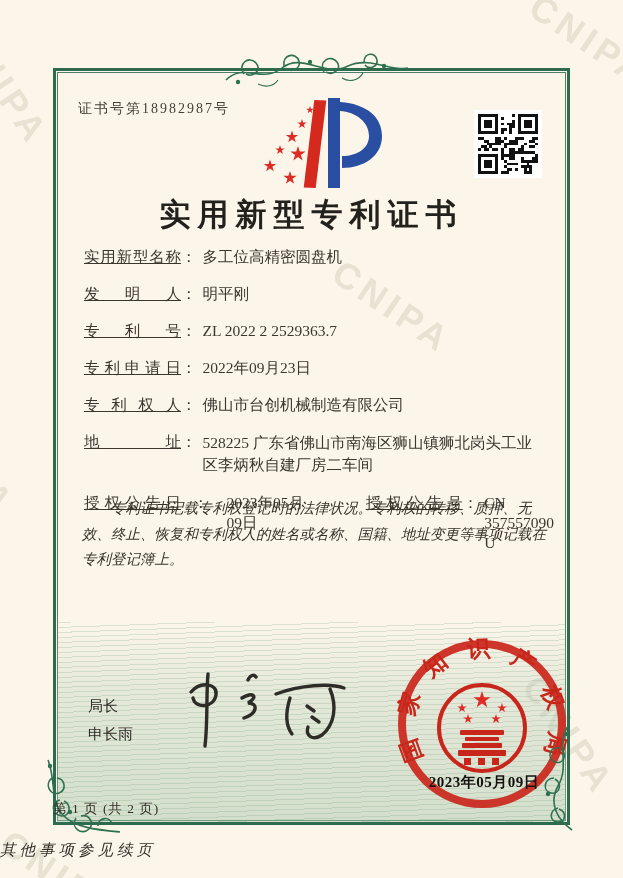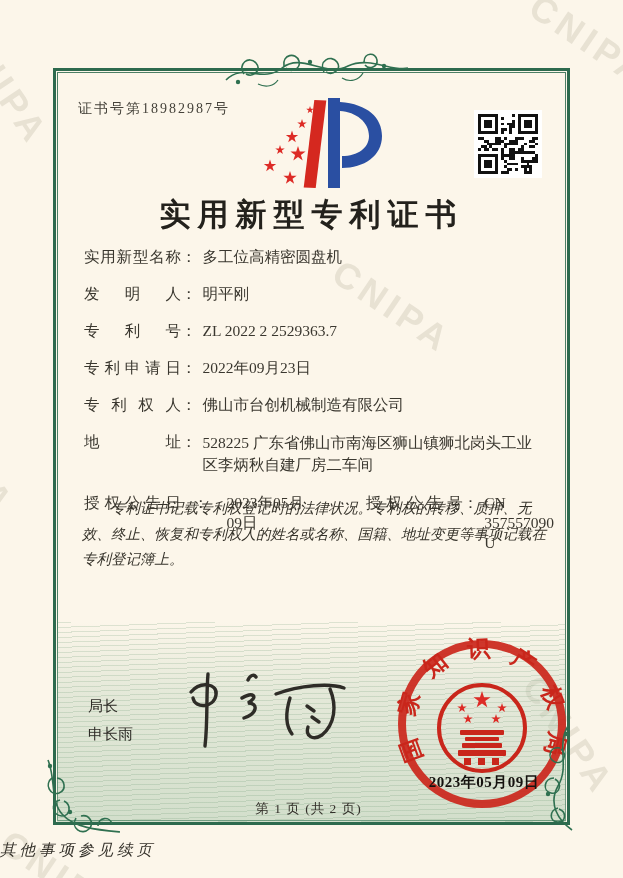--- a/index.html
+++ b/index.html
@@ -31,21 +31,21 @@
   .logo{position:absolute;left:250px;top:96px;width:142px;height:96px;}
   
   .qr{position:absolute;left:474px;top:110px;width:68px;height:68px;background:#fff;padding:4px;box-sizing:border-box;}
   
   .title{position:absolute;left:0;top:194px;width:623px;text-align:center;
          font-size:31px;font-weight:bold;letter-spacing:7px;color:#23211c;}
   
   .fields{position:absolute;left:84px;top:247px;width:470px;display:flex;flex-direction:column;gap:17px;
           font-size:15.5px;line-height:20px;color:#3a372f;}
   .frow{display:flex;align-items:flex-start;}
-  .flabel{display:inline-block;width:97px;text-align:justify;text-align-last:justify;flex:none;}
+  .flabel{display:inline-block;width:97px;text-align:justify;text-align-last:justify;flex:none;text-decoration:underline;}
   .fcolon{flex:none;margin-right:6px;}
   .fvalue{display:inline-block;}
   .addr .fvalue{max-width:332px;line-height:22px;}
   .pairrow{display:flex;gap:12px;}
   .pair2{margin-left:42px;display:flex;}
   
   .paras{position:absolute;left:82px;top:496px;width:464px;font-size:14.5px;line-height:25.5px;
          font-style:italic;color:#35322a;}
   .paras p{margin:0 0 7px 0;text-indent:2em;}
   
@@ -58,21 +58,21 @@
              background:rgba(255,245,243,.06);}
   .seal svg{position:absolute;inset:0;overflow:visible;}
   .seal-date{position:absolute;left:8px;right:4px;bottom:16px;text-align:center;
              font-weight:bold;font-size:15px;letter-spacing:.5px;color:#15120f;font-family:"Liberation Serif",serif;}
   
   .orn{position:absolute;z-index:3;}
   .orn-top{left:224px;top:44px;width:186px;height:48px;}
   .orn-bl{left:42px;top:756px;width:82px;height:82px;}
   .orn-r{left:518px;top:724px;width:58px;height:110px;}
   
-  .page-no{position:absolute;left:53px;top:800px;width:511px;text-align:center;
+  .page-no{position:absolute;left:53px;top:800px;width:511px;text-align:left;
            font-size:13.5px;color:#33302a;letter-spacing:1px;z-index:3;}
   .note{position:absolute;left:0;top:840px;width:623px;text-align:left;font-size:15.5px;
         font-style:italic;letter-spacing:4px;color:#34312a;}
 </style>
 </head>
 <body>
 
 <div class="page">
 
   <span class="wm wm1">CNIPA</span>

